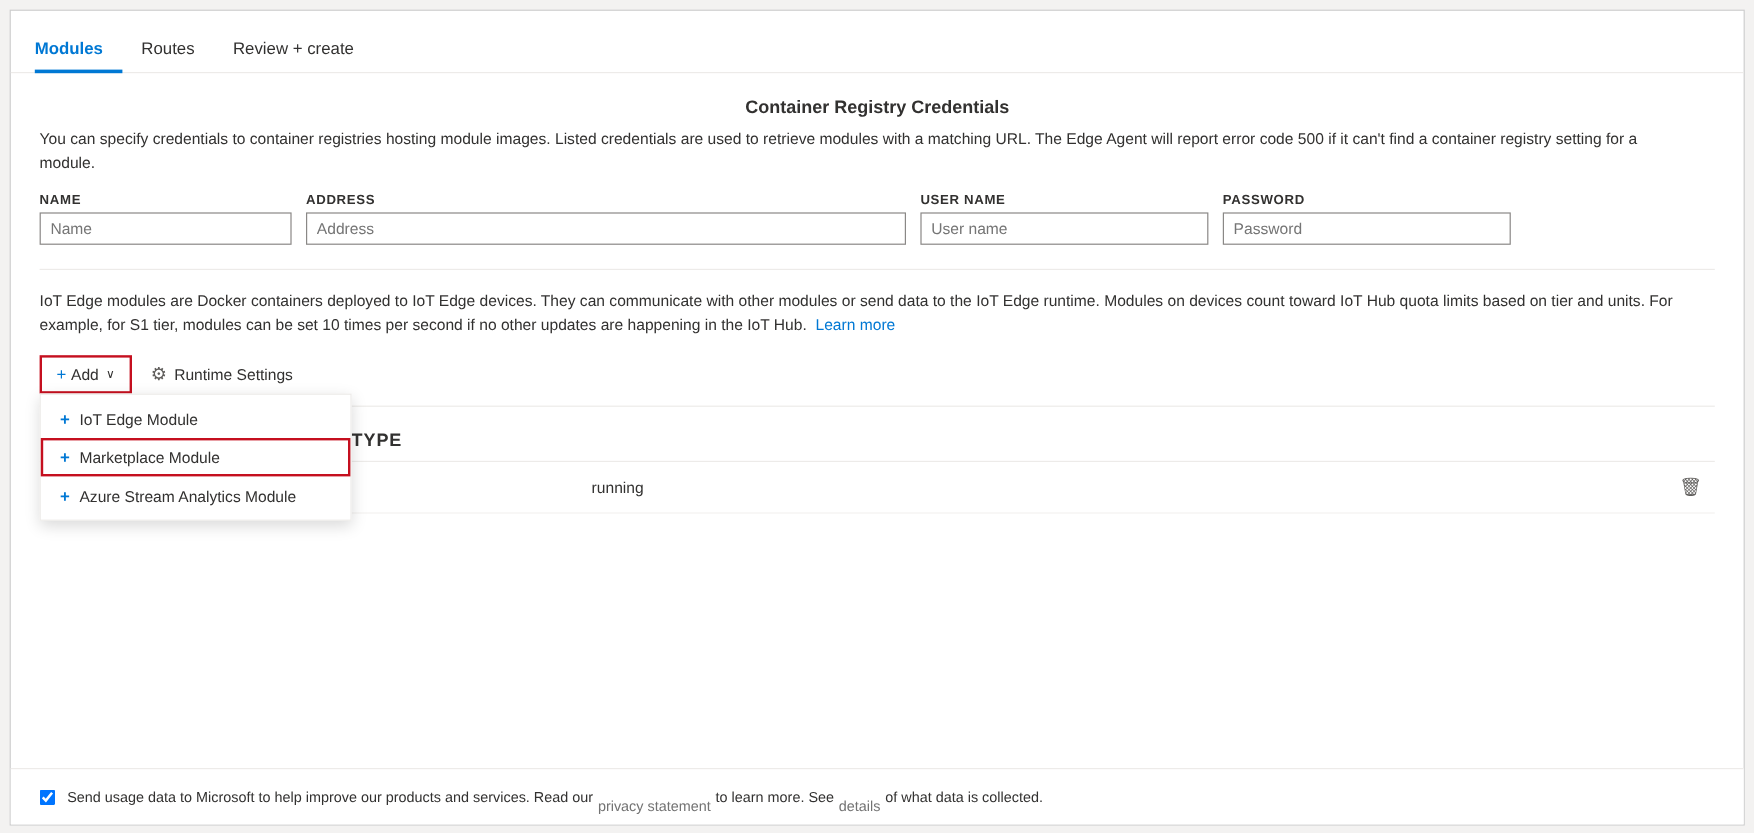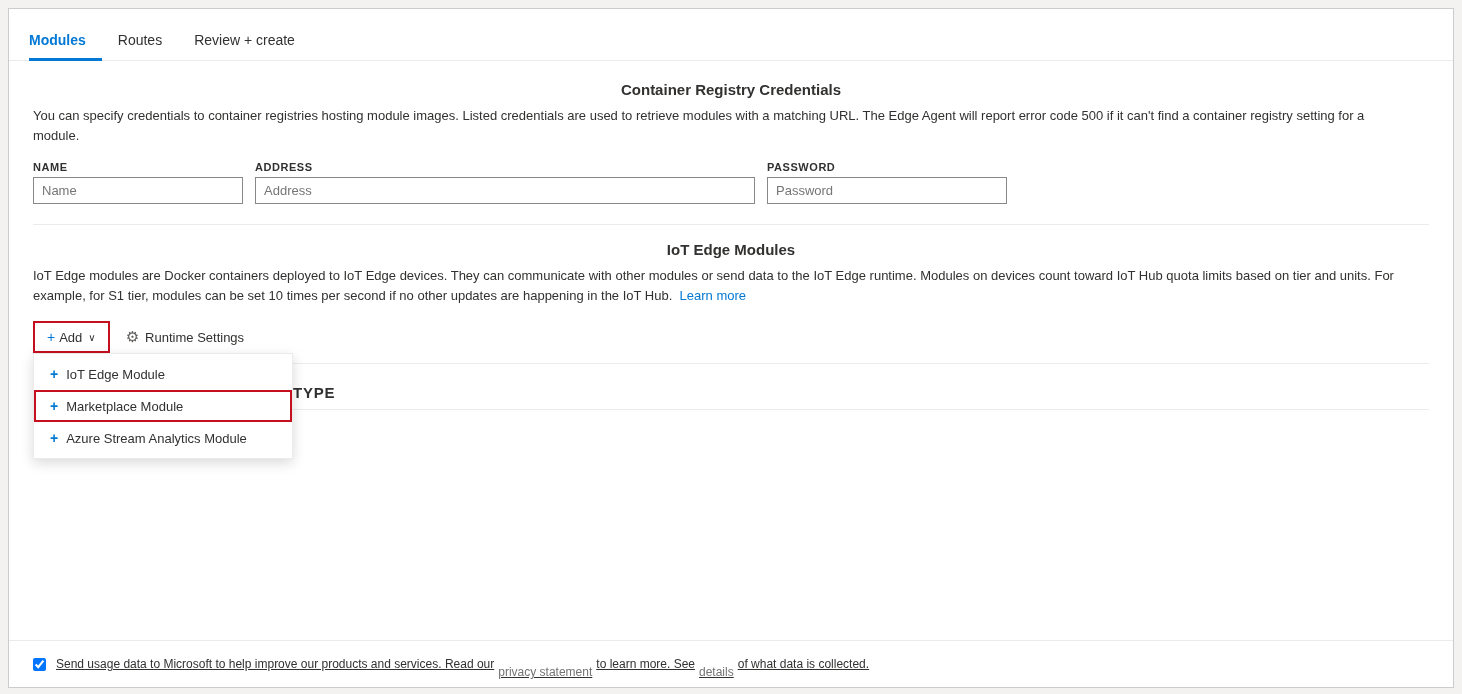--- a/index.html
+++ b/index.html
@@ -228,21 +228,20 @@
       right: 0;
       background: #fff;
       border-top: 1px solid #edebe9;
       padding: 8px 24px;
       font-size: 12px;
       color: #323130;
       display: flex;
       align-items: center;
       gap: 4px;
       flex-wrap: wrap;
-      text-decoration: underline;
     }
     .bottom-bar input[type="checkbox"] {
       margin-right: 6px;
     }
     .link-blue {
       color: #737373;
       text-decoration: none;
       margin-top: 16px;
     }
   </style>
@@ -265,31 +264,34 @@
 
       <div class="form-row">
         <div class="form-field field-name">
           <label>NAME</label>
           <input type="text" class="name-input" placeholder="Name" style="">
         </div>
         <div class="form-field field-address">
           <label>ADDRESS</label>
           <input type="text" class="address-input" placeholder="Address" style="">
         </div>
+        <div class="form-field field-username">
+          <label>USER NAME</label>
+          <input type="text" class="username-input" placeholder="User name" style="">
+        </div>
         <div class="form-field field-password">
           <label>PASSWORD</label>
           <input type="password" class="password-input" placeholder="Password" style="">
         </div>
       </div>
     </div>
 
     <hr class="divider">
 
     <div class="section">
-      <div class="section-title">IoT Edge Modules</div>
       <p class="section-desc">
         <span>IoT Edge modules are Docker containers deployed to IoT Edge devices. They can communicate with other modules or send data to the IoT Edge runtime. Modules on devices count toward IoT Hub quota limits based on tier and units. For example, for S1 tier, modules can be set 10 times per second if no other updates are happening in the IoT Hub.</span>
         &nbsp;<a href="#" class="learn-more">Learn more</a>
       </p>
 
       <div class="toolbar-row">
 
         <div class="add-btn-wrapper">
           <button class="add-btn">
             <span class="plus-icon">+</span>
@@ -318,20 +320,30 @@
           <span>Runtime Settings</span>
         </button>
       </div>
 
       <div class="table-section">
         <div class="table-header-row">
           <div class="col-name">NAME</div>
           <div class="col-type">TYPE</div>
           <div class="col-action"></div>
         </div>
+        <div class="table-data-row">
+          <div class="col-name"></div>
+          <div class="col-type"></div>
+          <div class="col-status">running</div>
+          <div class="col-action">
+            <button class="delete-btn" title="Delete">
+              <span>🗑</span>
+            </button>
+          </div>
+        </div>
       </div>
     </div>
   </div>
 
   <div class="bottom-bar">
     <input type="checkbox" checked="" style="">
     <span>Send usage data to Microsoft to help improve our products and services. Read our</span>
     <a href="#" class="link-blue">privacy statement</a>
     <span>to learn more. See</span>
     <a href="#" class="link-blue">details</a>

